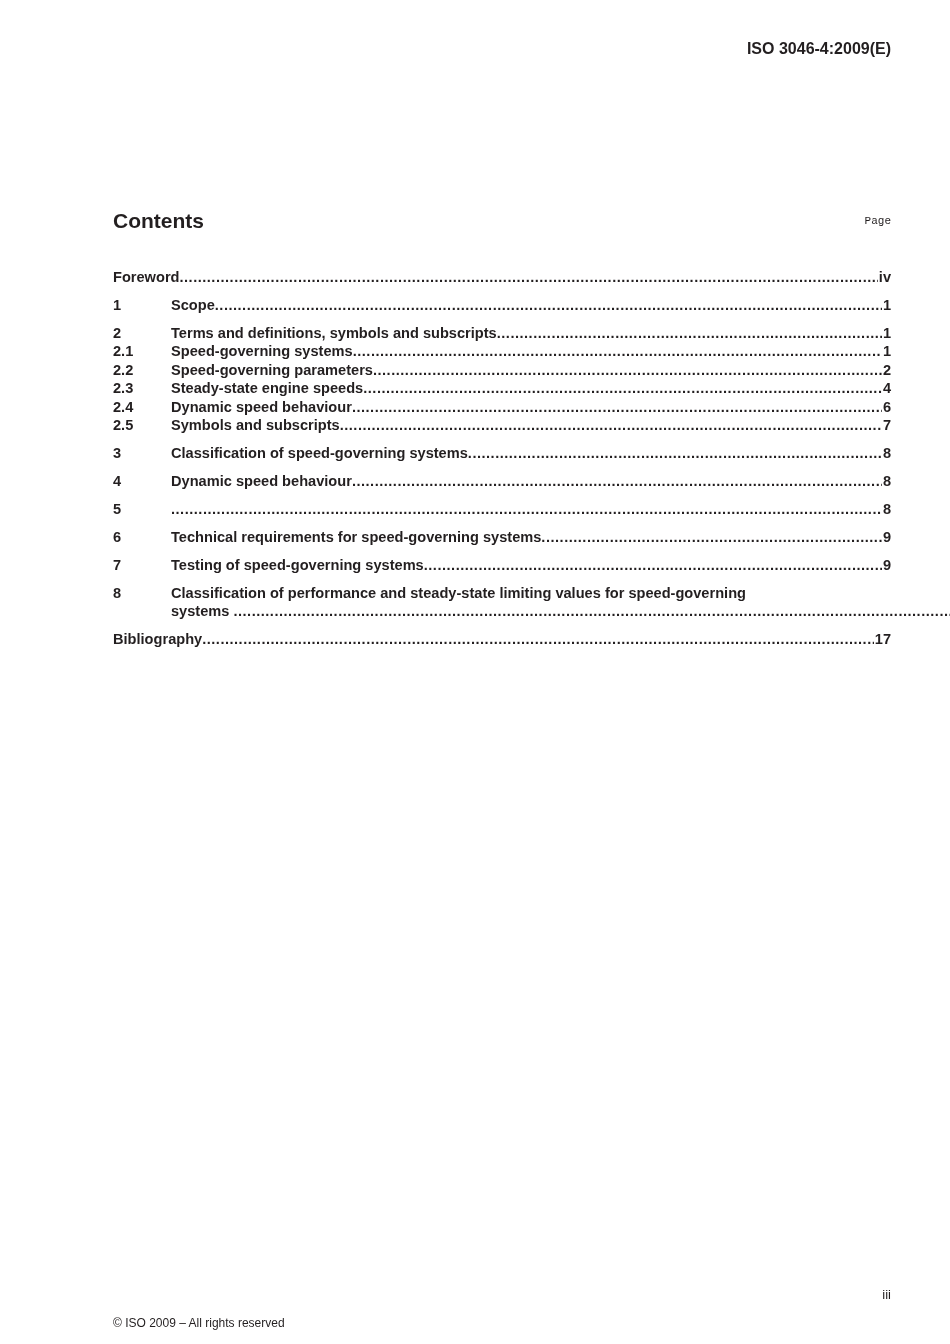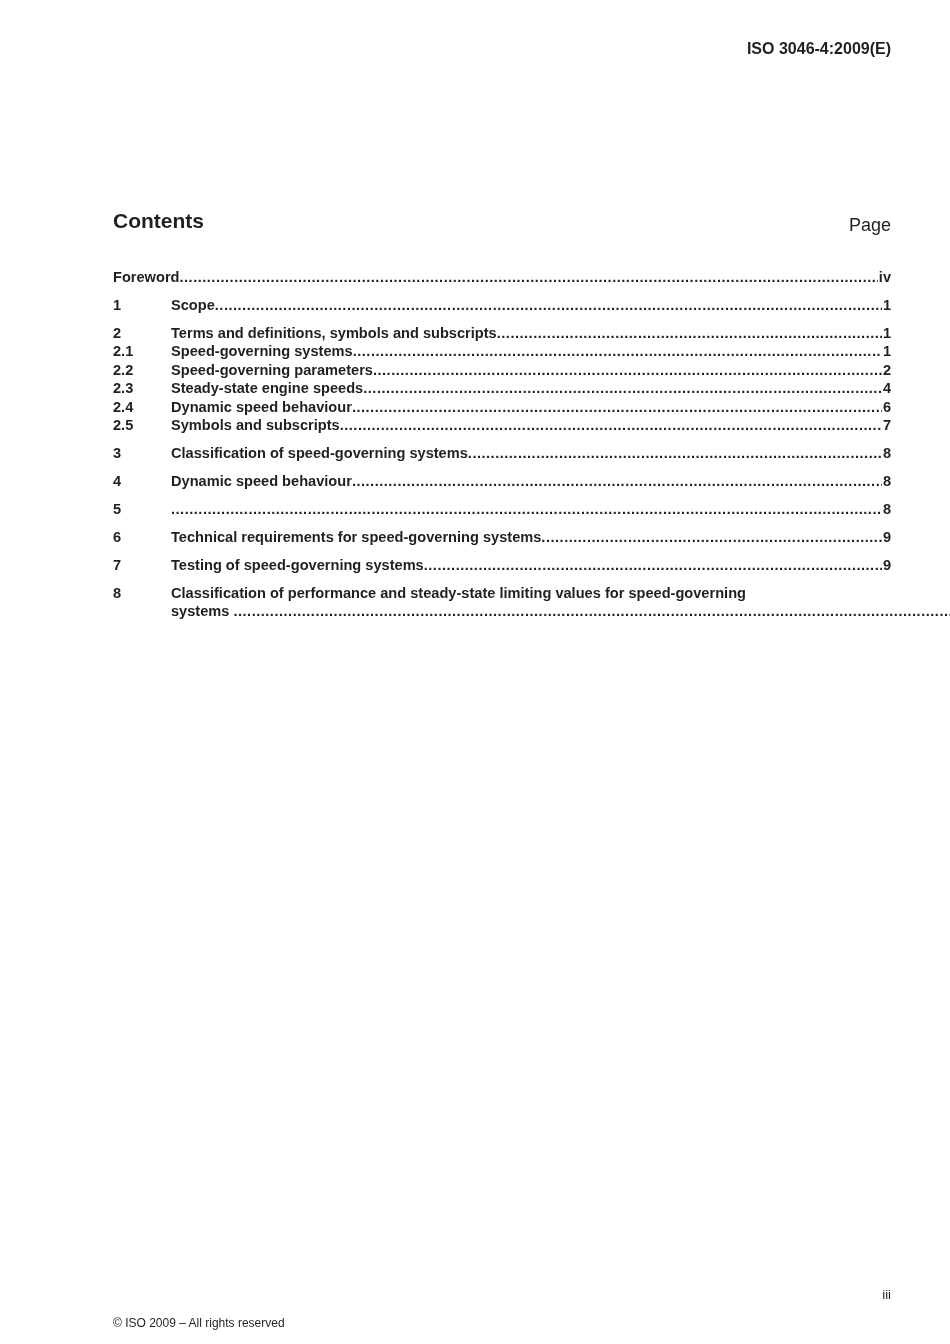--- a/index.html
+++ b/index.html
@@ -1,20 +1,20 @@
 <!DOCTYPE html>
 <html><head>
   <meta charset="utf-8">
   <style>
     html, body { margin: 0; padding: 0; background: #ffffff; }
     body { width: 950px; height: 1344px; position: relative; overflow: hidden;
            font-family: "Liberation Sans", sans-serif; color: #231f20; }
     .doc-id { position: absolute; top: 40px; right: 59px; font-size: 16px; font-weight: bold; }
     .contents-title { position: absolute; top: 209px; left: 113px; font-size: 21px; font-weight: bold; }
-    .page-label { position: absolute; top: 215px; right: 59px; font-size: 18px; font-weight: normal; }
+    .page-label { position: absolute; top: 215px; right: 59px; font-size: 11px; font-weight: normal; font-family: Liberation Mono, monospace; }
     .toc { position: absolute; top: 268px; left: 113px; width: 778px; }
     .toc-row { display: flex; align-items: center; font-size: 14.6px; font-weight: bold; line-height: 18.4px; white-space: nowrap; }
     .toc-row .num { width: 58px; flex: 0 0 58px; }
     .toc-row .title { flex: 0 0 auto; }
     .toc-row .leader { flex: 1 1 auto; overflow: hidden; letter-spacing: 0.5px; font-weight: normal; }
     .toc-row .leader::after { content: "........................................................................................................................................................................................................................................................................"; font-weight: bold; }
     .toc-row .page { flex: 0 0 auto; padding-left: 1px; }
     .gap { height: 9.6px; }
     .multi .title-wrap { display: flex; flex-direction: column; flex: 1 1 auto; }
     .multi .line1 { line-height: 18.4px; }
@@ -120,16 +120,21 @@
     <div class="title-wrap">
       <span class="line1">Classification of performance and steady-state limiting values for speed-governing</span>
       <div class="line2">
         <span class="title">systems</span>
         <span class="leader" style="padding-left:4px;"></span>
 
       </div>
     </div>
   </div>
   <div class="gap"></div>
+  <div class="toc-row">
+    <span class="title">Bibliography</span>
+    <span class="leader"></span>
+    <span class="page">17</span>
+  </div>
 </div>
 
 <div class="footer-left">© ISO 2009 – All rights reserved</div>
 <div class="footer-right">iii</div>
 
 </body></html>

